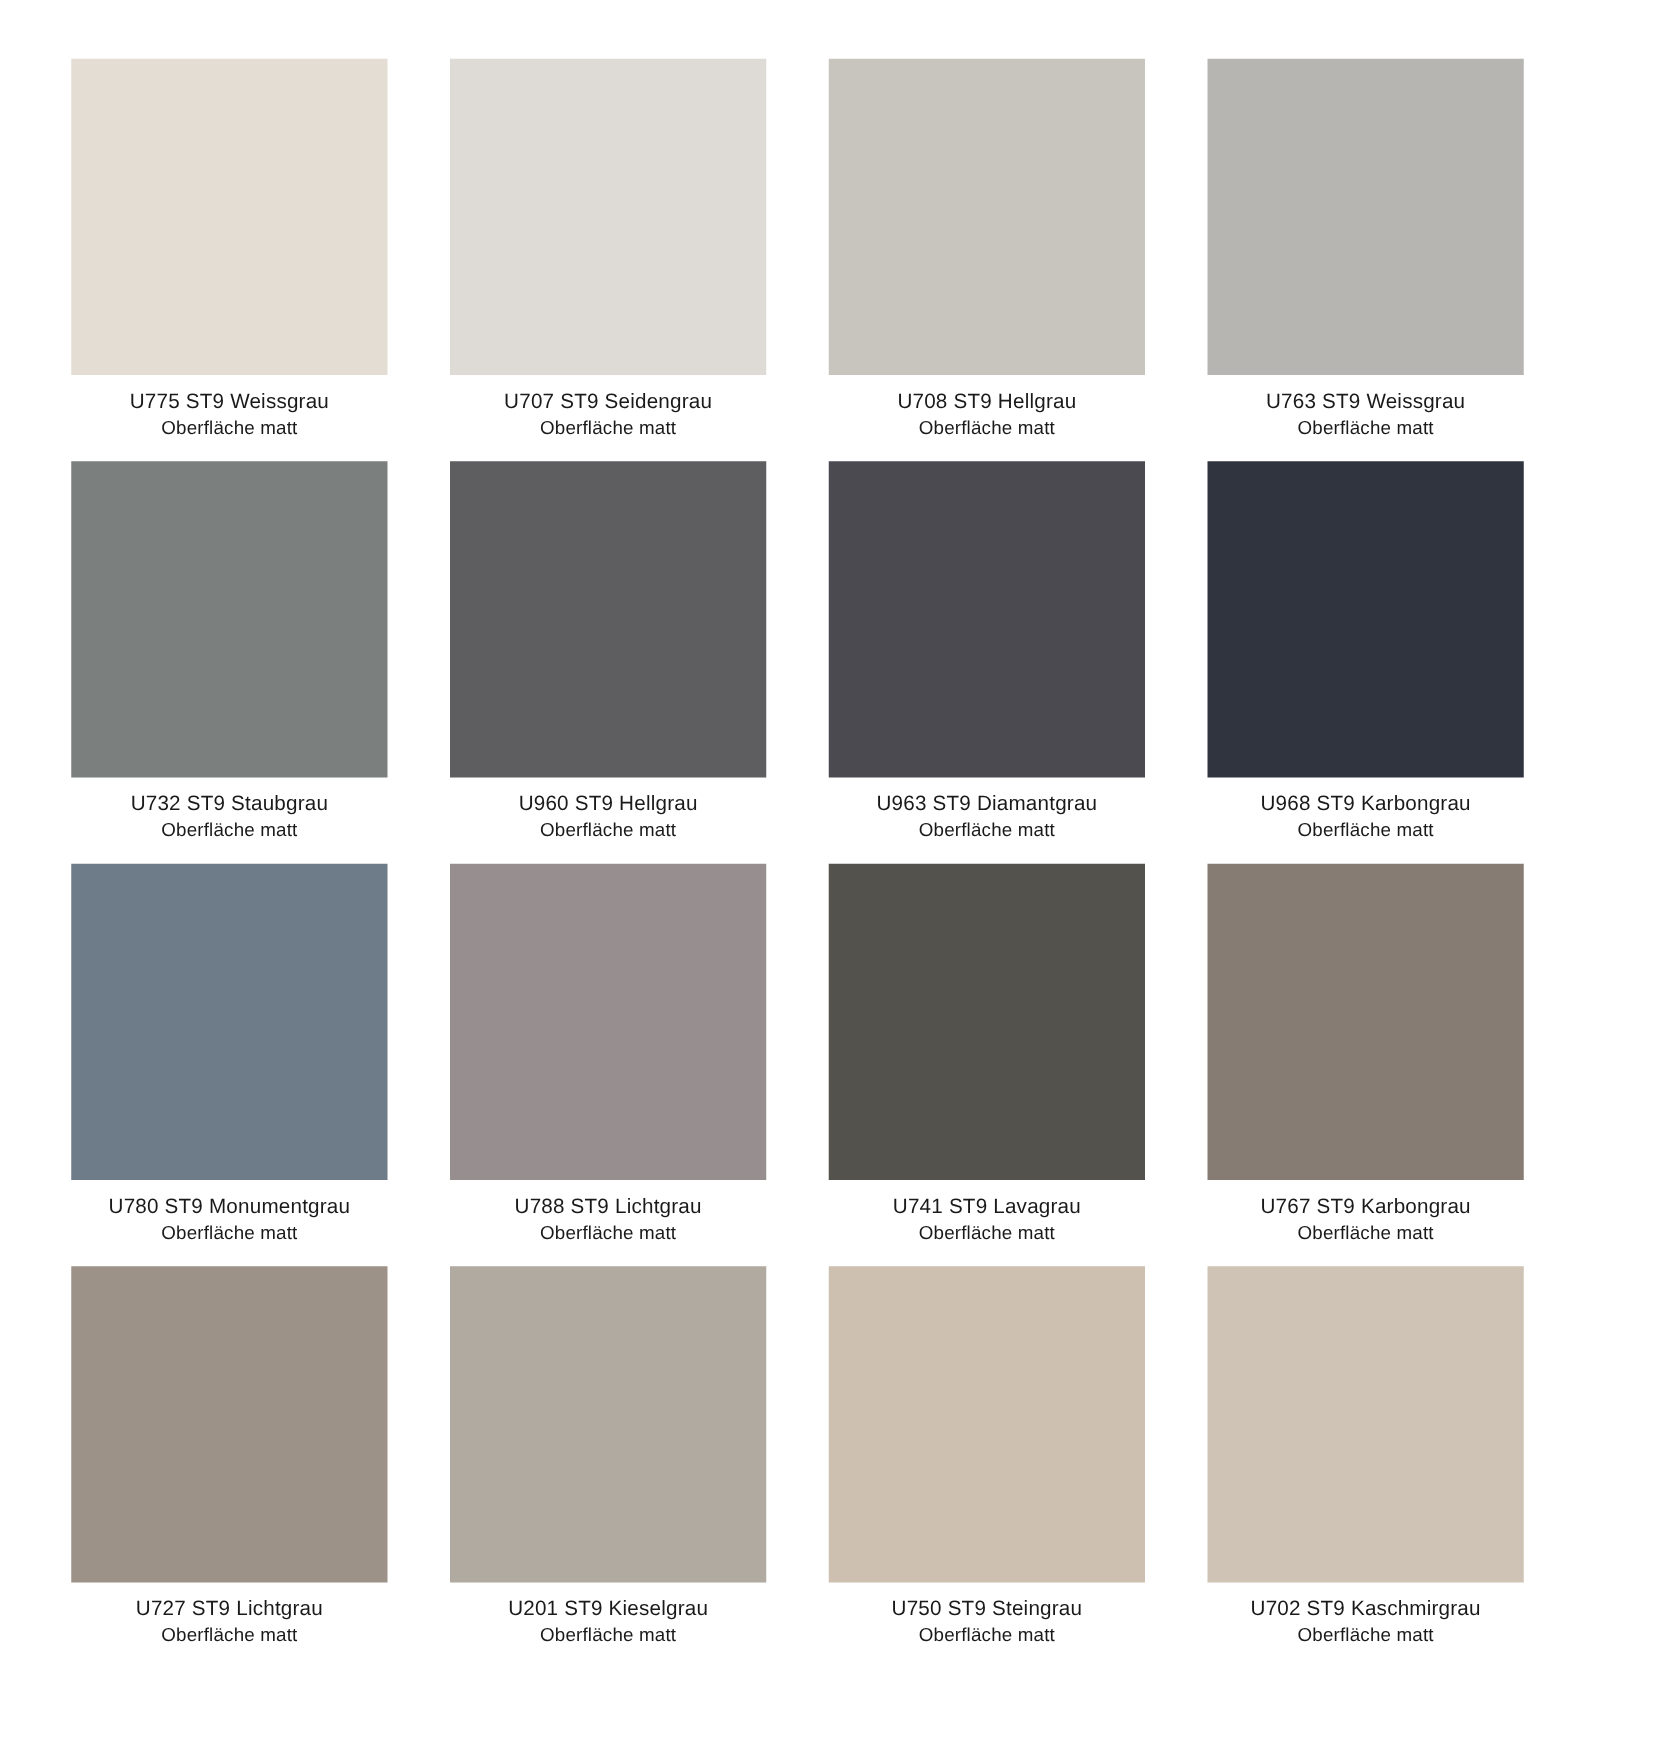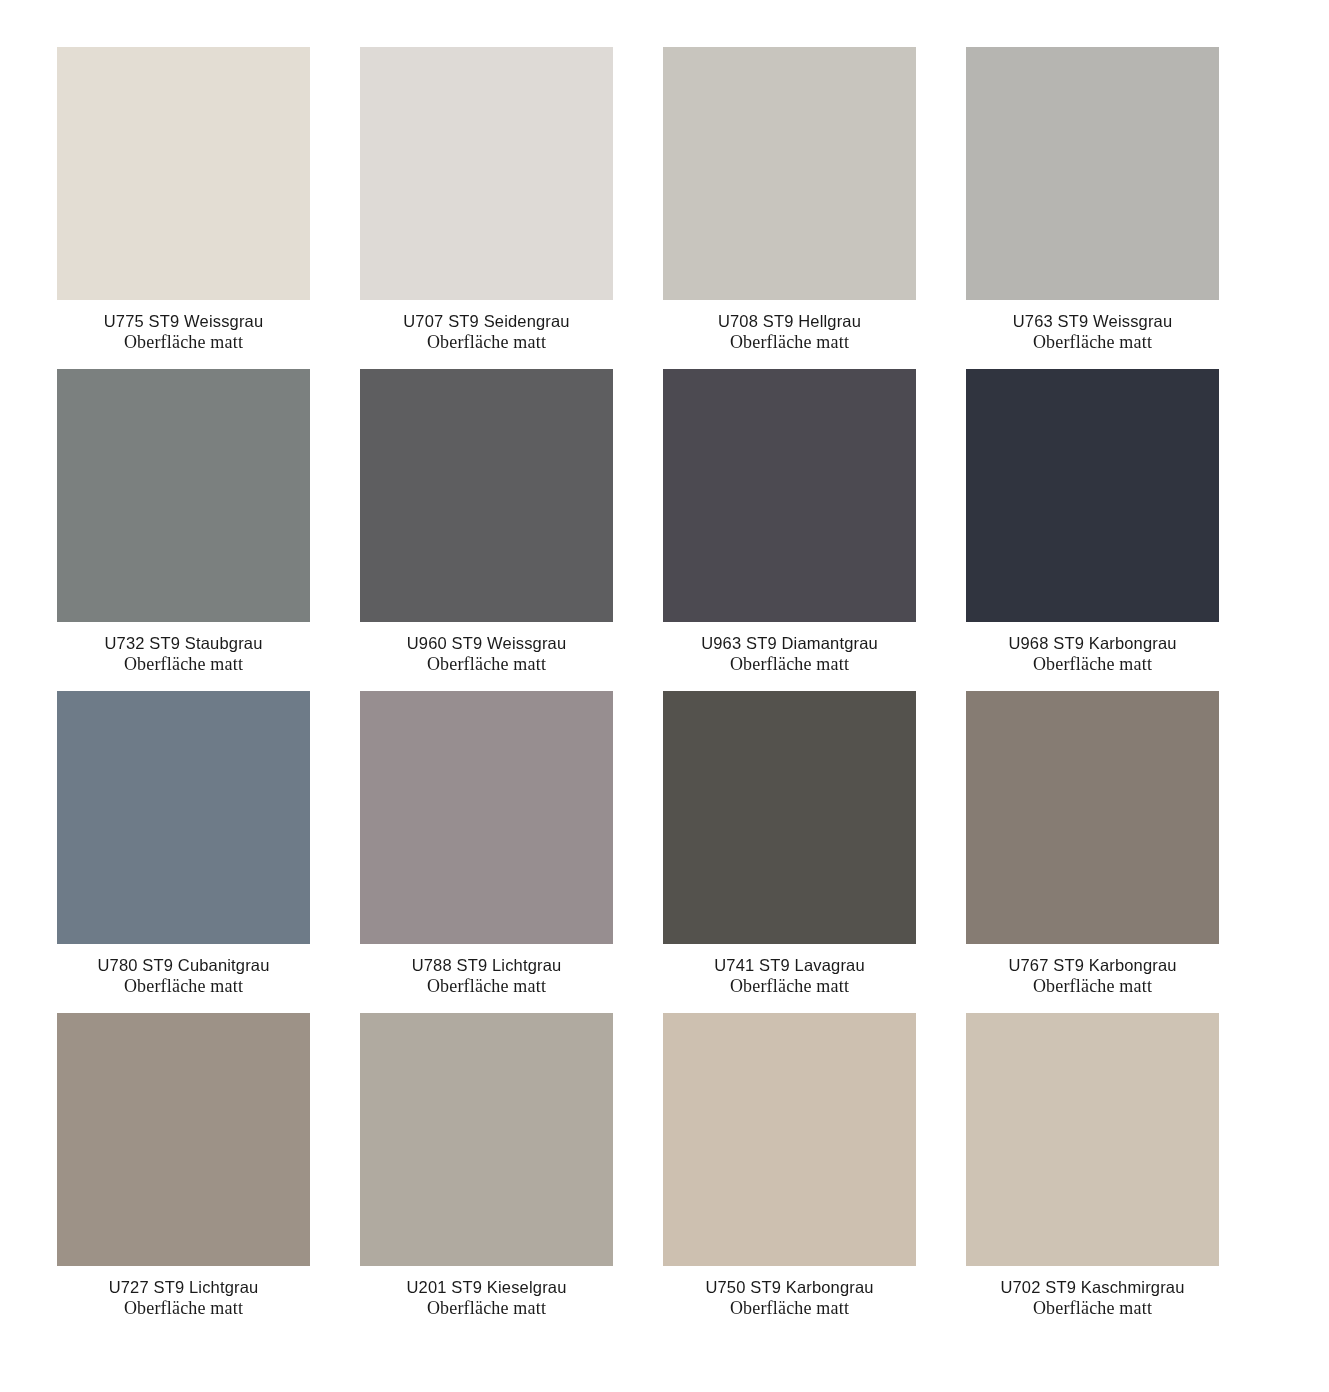--- a/index.html
+++ b/index.html
@@ -44,24 +44,23 @@
     line-height: 21px;
   }
   .swatch-name {
     display: block;
     font-size: 16.5px;
     letter-spacing: 0.01em;
     white-space: nowrap;
   }
   .swatch-finish {
     display: block;
-    font-size: 18px;
+    font-size: 15px;
     letter-spacing: 0.01em;
     white-space: nowrap;
-    font-family: Liberation Serif, serif;
   }
 </style>
 </head>
 <body style="background: rgb(255, 255, 255); color: rgb(26, 26, 26);">
 
 <div class="catalog">
   <div class="swatch-grid">
   <div class="swatch-cell">
     <div class="swatch-chip" style="background-color: rgb(227, 221, 211);"></div>
     <div class="swatch-caption">
@@ -98,21 +97,21 @@
     <div class="swatch-chip" style="background-color: rgb(123, 128, 127);"></div>
     <div class="swatch-caption">
       <span class="swatch-name">U732 ST9 Staubgrau</span>
       <span class="swatch-finish">Oberfläche matt</span>
     </div>
   </div>
 
   <div class="swatch-cell">
     <div class="swatch-chip" style="background-color: rgb(94, 94, 96);"></div>
     <div class="swatch-caption">
-      <span class="swatch-name">U960 ST9 Weissgrau</span>
+      <span class="swatch-name">U960 ST9 Hellgrau</span>
       <span class="swatch-finish">Oberfläche matt</span>
     </div>
   </div>
 
   <div class="swatch-cell">
     <div class="swatch-chip" style="background-color: rgb(76, 74, 81);"></div>
     <div class="swatch-caption">
       <span class="swatch-name">U963 ST9 Diamantgrau</span>
       <span class="swatch-finish">Oberfläche matt</span>
     </div>
@@ -122,21 +121,21 @@
     <div class="swatch-chip" style="background-color: rgb(48, 52, 63);"></div>
     <div class="swatch-caption">
       <span class="swatch-name">U968 ST9 Karbongrau</span>
       <span class="swatch-finish">Oberfläche matt</span>
     </div>
   </div>
 
   <div class="swatch-cell">
     <div class="swatch-chip" style="background-color: rgb(110, 123, 136);"></div>
     <div class="swatch-caption">
-      <span class="swatch-name">U780 ST9 Cubanitgrau</span>
+      <span class="swatch-name">U780 ST9 Monumentgrau</span>
       <span class="swatch-finish">Oberfläche matt</span>
     </div>
   </div>
 
   <div class="swatch-cell">
     <div class="swatch-chip" style="background-color: rgb(151, 142, 144);"></div>
     <div class="swatch-caption">
       <span class="swatch-name">U788 ST9 Lichtgrau</span>
       <span class="swatch-finish">Oberfläche matt</span>
     </div>
@@ -170,21 +169,21 @@
     <div class="swatch-chip" style="background-color: rgb(176, 170, 160);"></div>
     <div class="swatch-caption">
       <span class="swatch-name">U201 ST9 Kieselgrau</span>
       <span class="swatch-finish">Oberfläche matt</span>
     </div>
   </div>
 
   <div class="swatch-cell">
     <div class="swatch-chip" style="background-color: rgb(205, 192, 176);"></div>
     <div class="swatch-caption">
-      <span class="swatch-name">U750 ST9 Karbongrau</span>
+      <span class="swatch-name">U750 ST9 Steingrau</span>
       <span class="swatch-finish">Oberfläche matt</span>
     </div>
   </div>
 
   <div class="swatch-cell">
     <div class="swatch-chip" style="background-color: rgb(206, 195, 180);"></div>
     <div class="swatch-caption">
       <span class="swatch-name">U702 ST9 Kaschmirgrau</span>
       <span class="swatch-finish">Oberfläche matt</span>
     </div>

